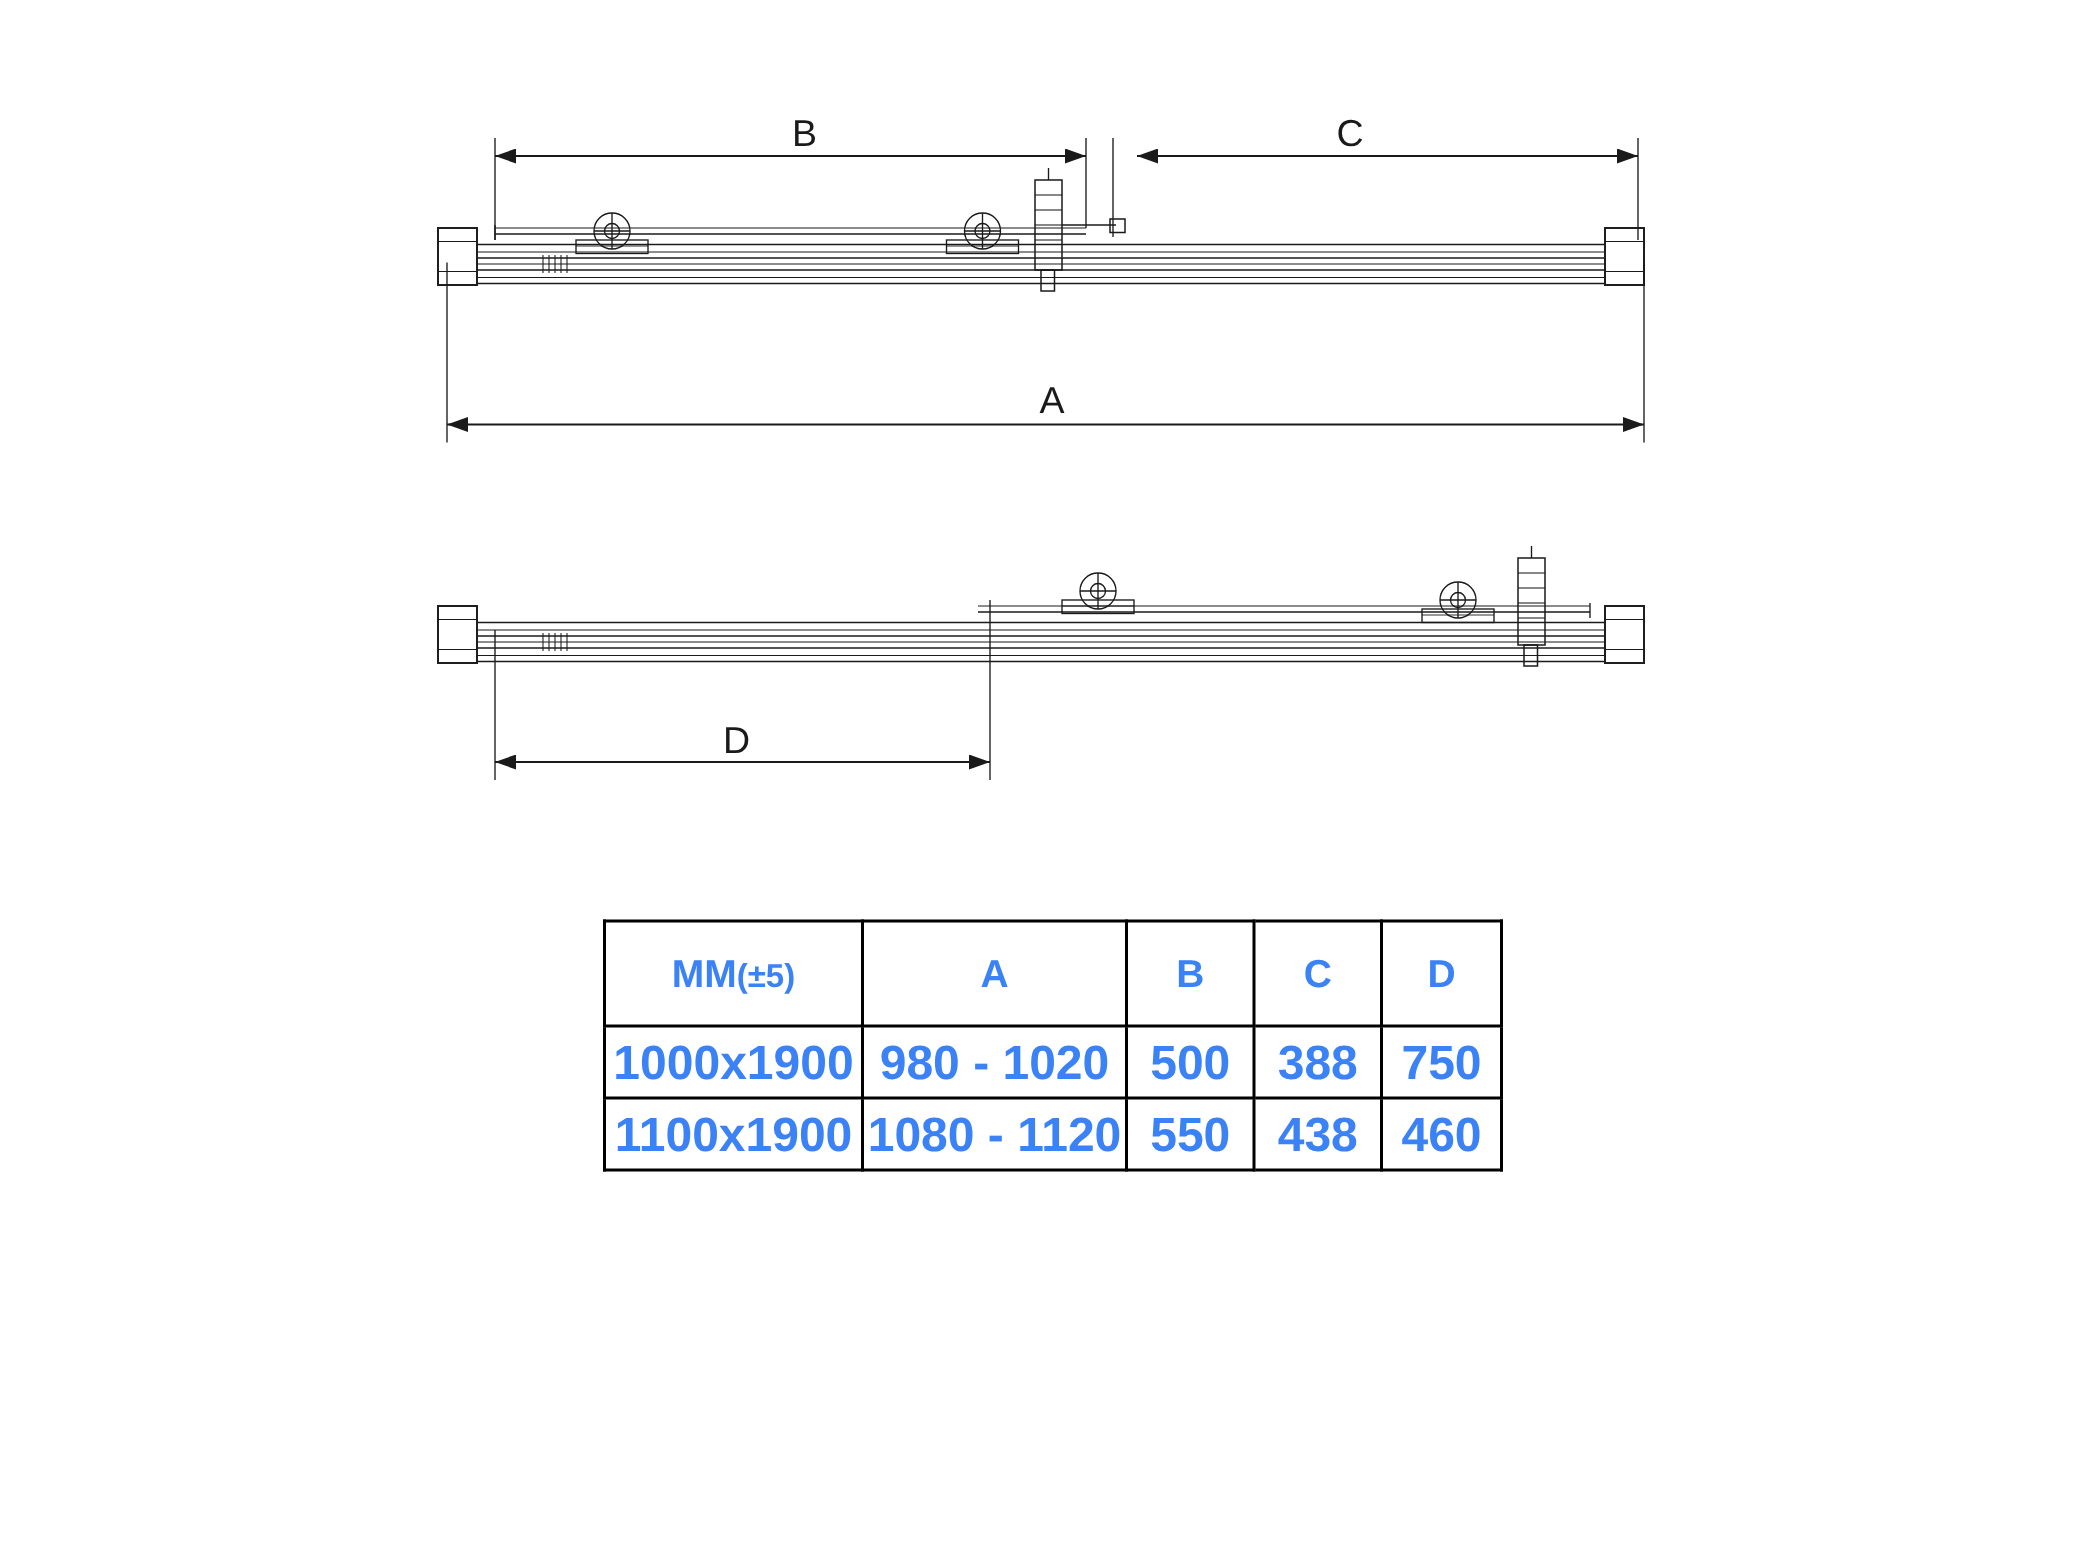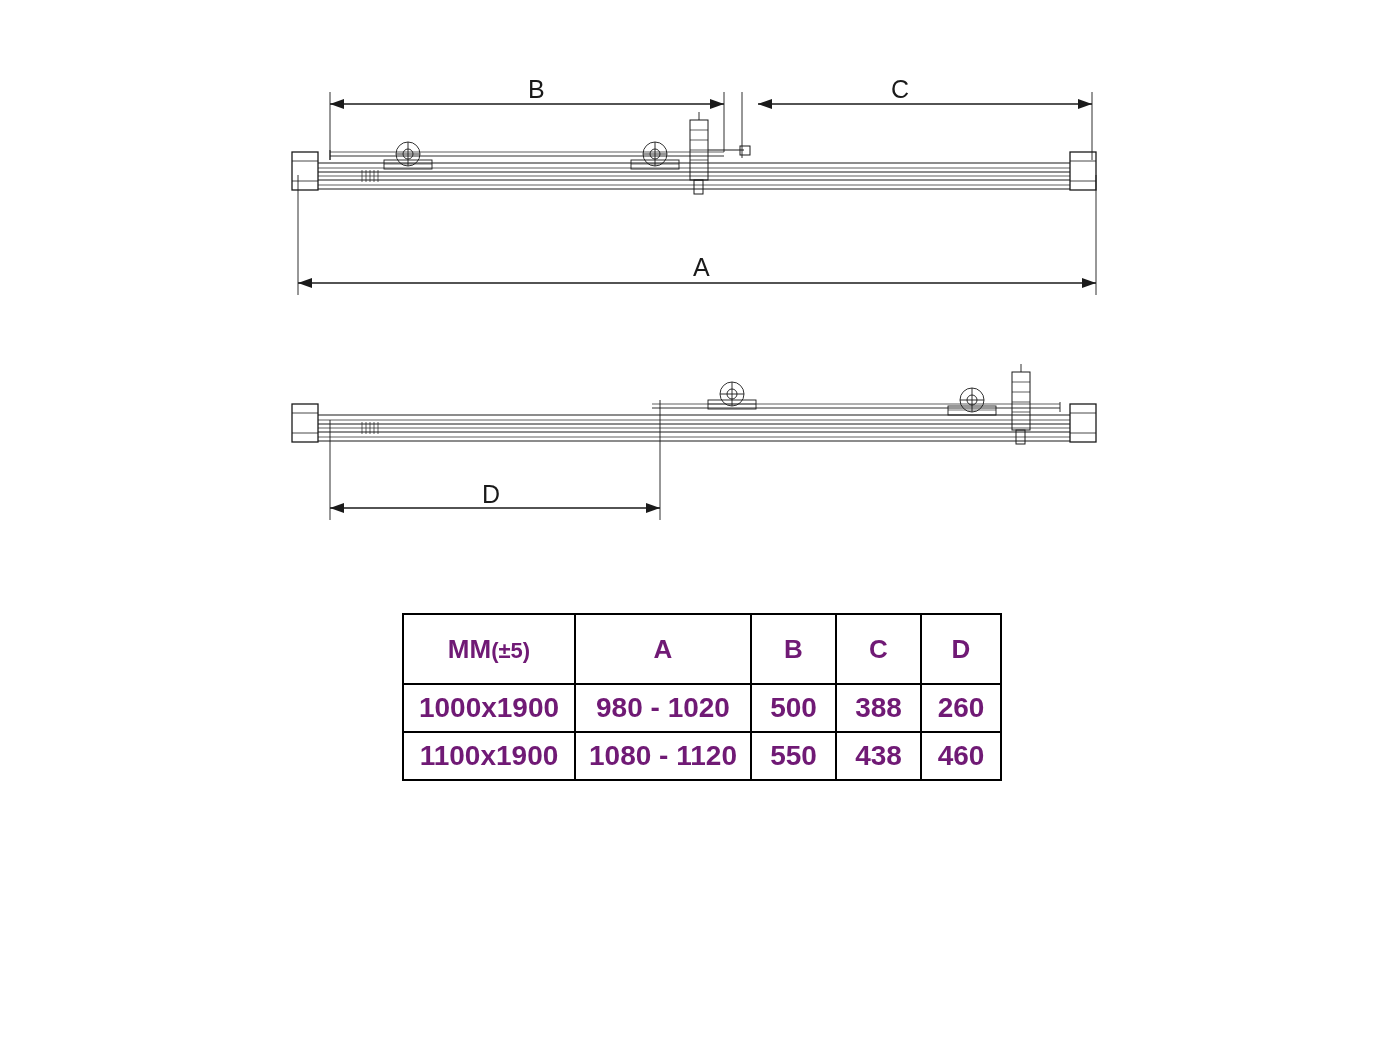--- a/index.html
+++ b/index.html
@@ -42,30 +42,30 @@
   }
   table.spec {
     border-collapse: collapse;
     font-family: "Liberation Sans", sans-serif;
   }
   table.spec th, table.spec td {
     border: 2px solid #000000;
     text-align: center;
     vertical-align: middle;
     font-weight: bold;
-    color: #701a75;
+    color: #3b82f6;
     padding: 0;
   }
   table.spec thead th {
     height: 68px;
     font-size: 26px;
   }
   table.spec tbody td {
     height: 46px;
-    font-size: 28px;
+    font-size: 32px;
   }
   .col-mm  { width: 170px; }
   .col-a   { width: 174px; }
   .col-b   { width: 83px; }
   .col-c   { width: 83px; }
   .col-d   { width: 78px; }
   .mm-sub {
     font-size: 22px;
     font-weight: bold;
   }
@@ -239,21 +239,21 @@
           <th class="col-c">C</th>
           <th class="col-d">D</th>
         </tr>
       </thead>
       <tbody>
         <tr>
           <td>1000x1900</td>
           <td>980 - 1020</td>
           <td>500</td>
           <td>388</td>
-          <td>260</td>
+          <td>750</td>
         </tr>
         <tr>
           <td>1100x1900</td>
           <td>1080 - 1120</td>
           <td>550</td>
           <td>438</td>
           <td>460</td>
         </tr>
       </tbody>
     </table>

